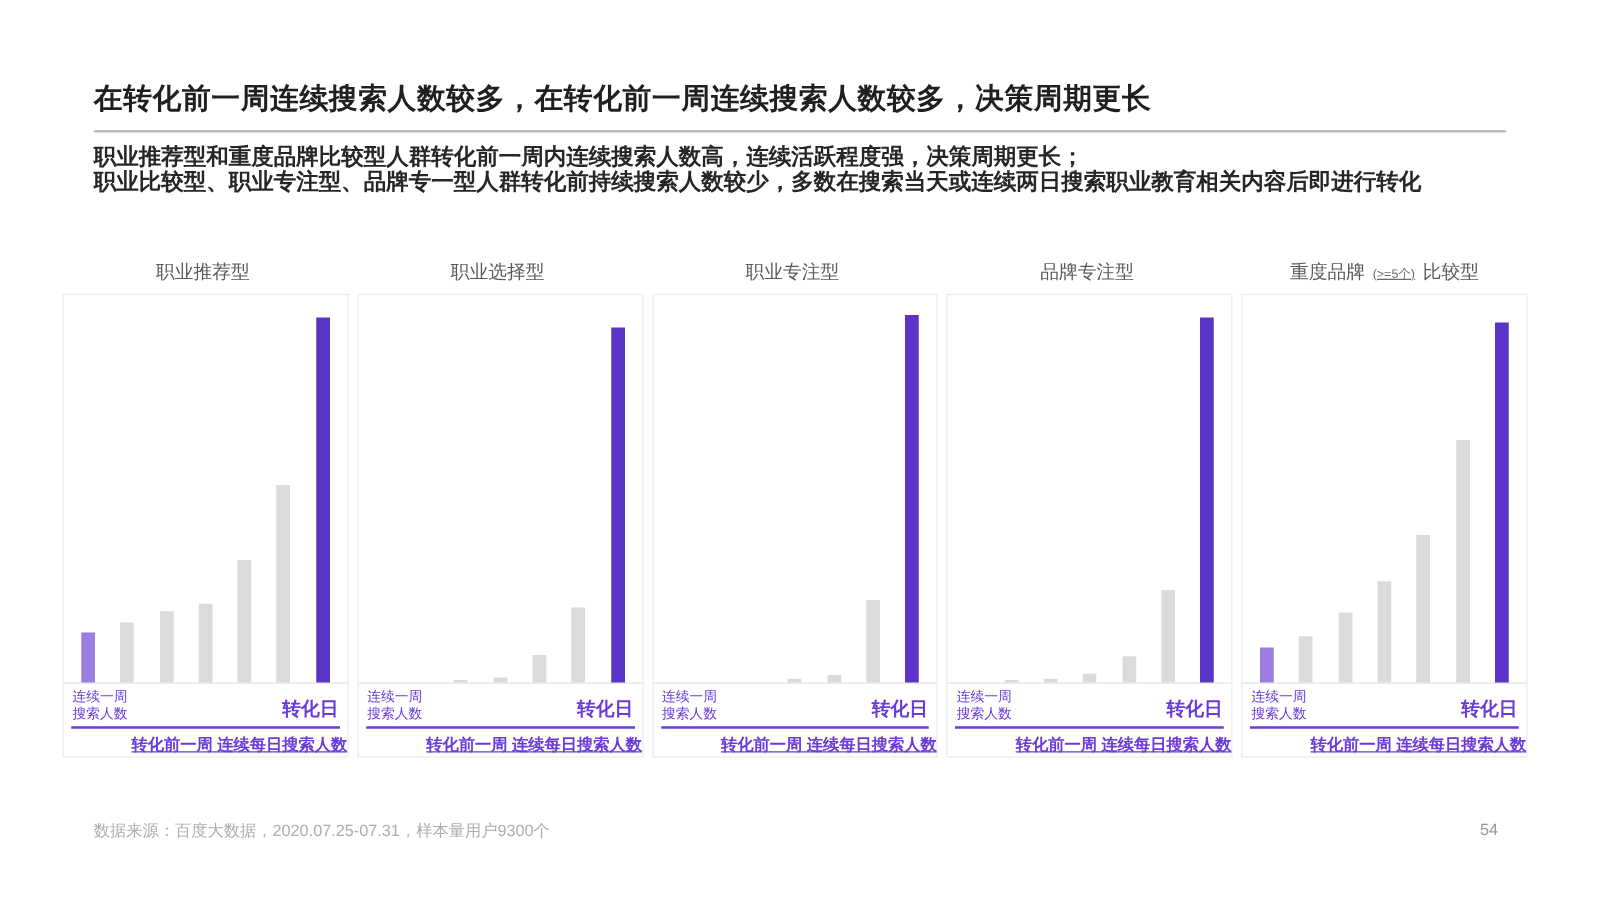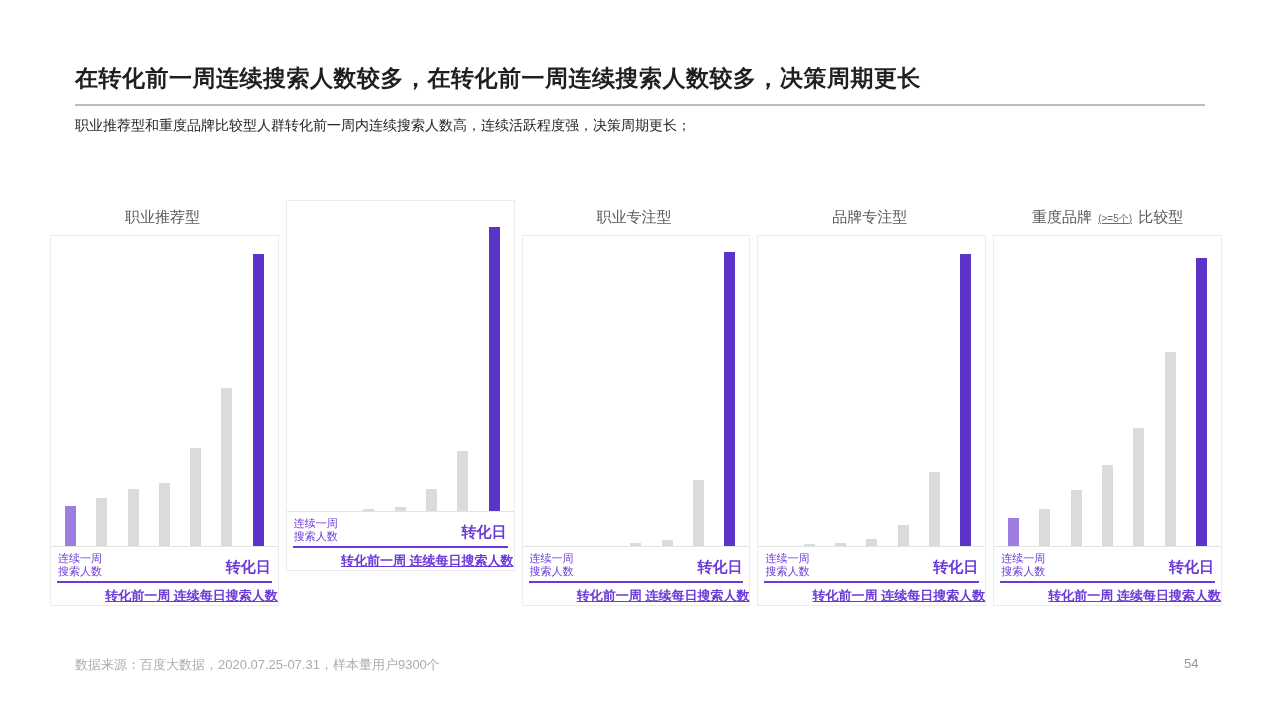--- a/index.html
+++ b/index.html
@@ -11,21 +11,21 @@
   }
   *{margin:0;padding:0;box-sizing:border-box;}
   html,body{background:#fff;}
   body{font-family:"Liberation Sans","DejaVu Sans",sans-serif;}
   .slide{position:relative;width:1280px;height:720px;background:#ffffff;overflow:hidden;}
 
   .page-title{position:absolute;left:75px;top:63px;width:1140px;
     font-size:23px;font-weight:700;color:#1f1f1f;letter-spacing:.5px;}
   .title-rule{position:absolute;left:75px;top:104px;width:1130px;height:2px;background:#BDBDBD;}
   .subtitle{position:absolute;left:75px;top:116px;width:1130px;
-    font-size:14px;color:#262626;line-height:19.5px;}
+    font-size:18px;color:#262626;line-height:19.5px;font-weight:bold;}
 
   .charts{position:absolute;left:50px;top:200px;width:1172px;display:flex;gap:7px;}
   .chart-col{flex:1;display:flex;flex-direction:column;}
   .chart-title{height:35px;display:flex;align-items:center;justify-content:center;
     font-size:15px;color:#5a5a5a;white-space:pre;}
   .chart-title .t-small{font-size:10px;color:#6b6b6b;padding:2px 2px 0 2px;text-decoration:underline;}
   .card{height:371px;background:#fff;border:1px solid #ECECEC;display:flex;flex-direction:column;}
   .plot{height:315px;display:flex;align-items:flex-end;justify-content:space-between;
     padding:0 14px;border-bottom:1px solid var(--axis);}
   .bar{width:11px;}
@@ -44,20 +44,21 @@
 </style>
 </head>
 <body>
 
 <div class="slide">
 
   <div class="page-title">在转化前一周连续搜索人数较多，在转化前一周连续搜索人数较多，决策周期更长</div>
   <div class="title-rule"></div>
   <div class="subtitle">
     <div>职业推荐型和重度品牌比较型人群转化前一周内连续搜索人数高，连续活跃程度强，决策周期更长；</div>
+    <div>职业比较型、职业专注型、品牌专一型人群转化前持续搜索人数较少，多数在搜索当天或连续两日搜索职业教育相关内容后即进行转化</div>
   </div>
 
   <div class="charts">
 
     <div class="chart-col">
       <div class="chart-title"><span>职业推荐型</span><span class="t-small"></span><span></span></div>
       <div class="card">
         <div class="plot">
             <div class="bar bar-light" style="height: 40px;"></div>
             <div class="bar bar-gray" style="height: 48px;"></div>
@@ -70,20 +71,21 @@
         <div class="labels-row">
           <div class="left-label"><span>连续一周</span><br><span>搜索人数</span></div>
           <div class="right-label">转化日</div>
         </div>
         <div class="divider"></div>
         <div class="caption">转化前一周 连续每日搜索人数</div>
       </div>
     </div>
 
     <div class="chart-col">
+      <div class="chart-title"><span>职业选择型</span><span class="t-small"></span><span></span></div>
       <div class="card">
         <div class="plot">
             <div class="bar bar-light" style="height: 0px;"></div>
             <div class="bar bar-gray" style="height: 0px;"></div>
             <div class="bar bar-gray" style="height: 2px;"></div>
             <div class="bar bar-gray" style="height: 4px;"></div>
             <div class="bar bar-gray" style="height: 22px;"></div>
             <div class="bar bar-gray" style="height: 60px;"></div>
             <div class="bar bar-accent" style="height: 284px;"></div>
           </div>

